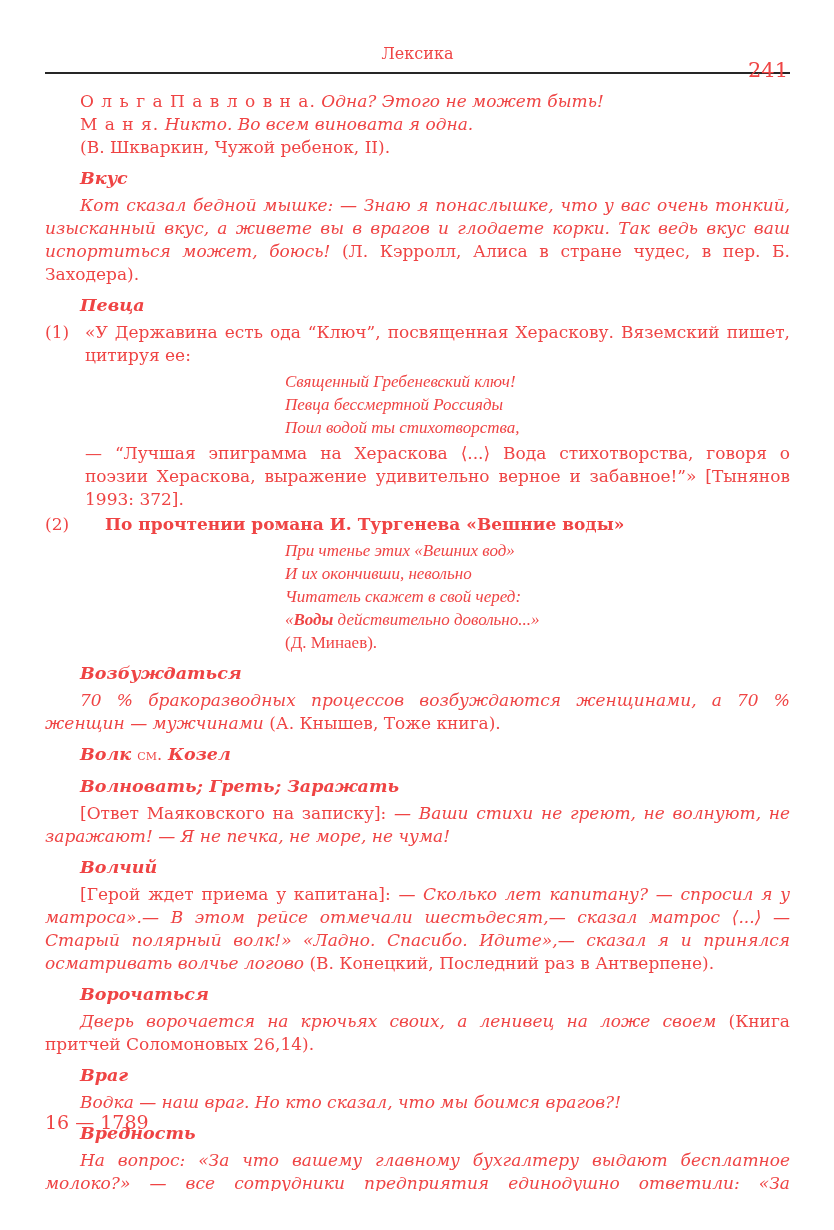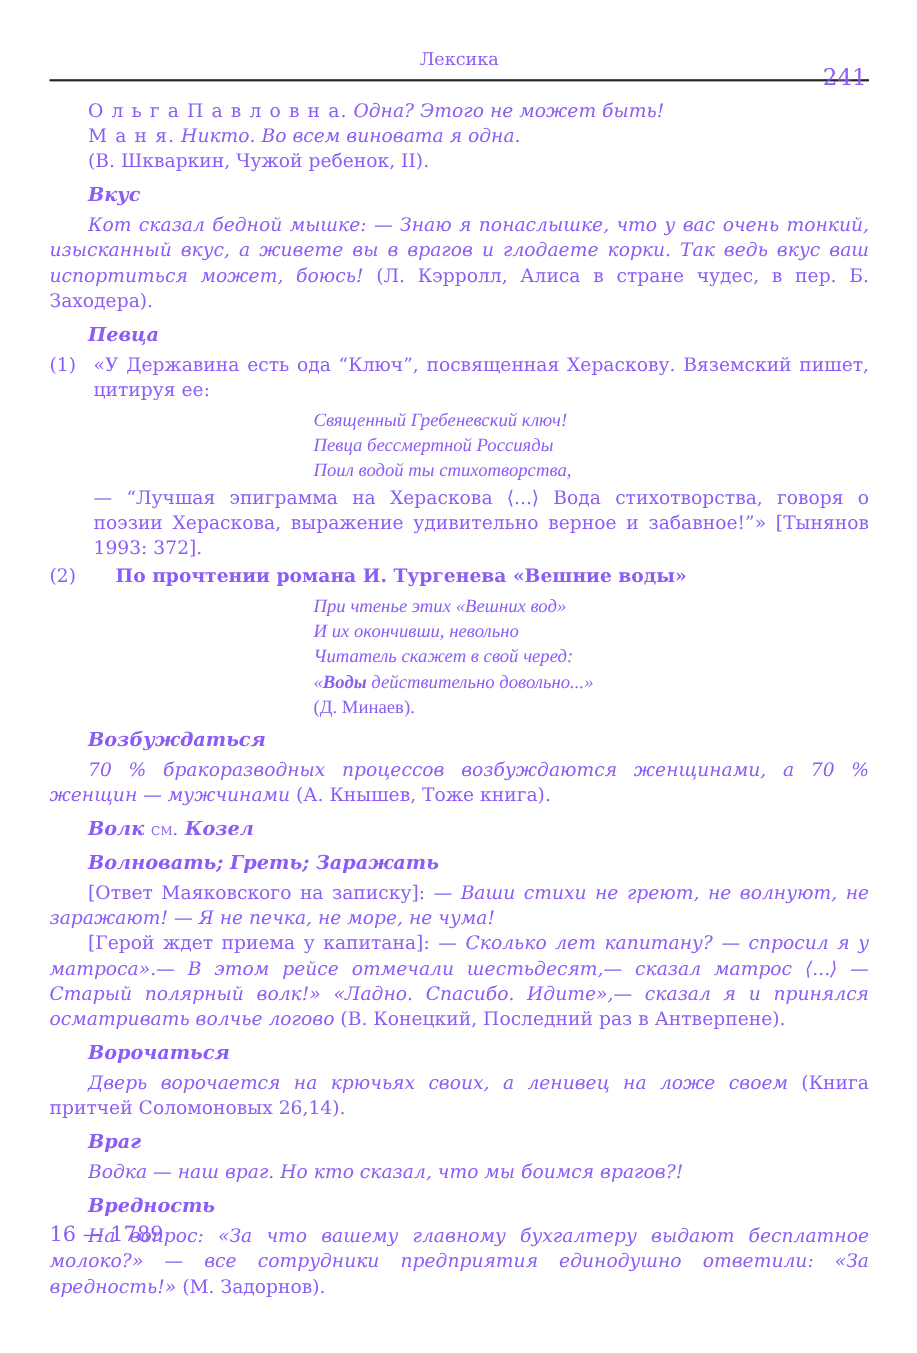--- a/index.html
+++ b/index.html
@@ -3,21 +3,21 @@
 <meta charset="utf-8">
 <style>
   html, body { margin: 0; padding: 0; background: #ffffff; }
   .page {
     width: 834px;
     height: 1191px;
     box-sizing: border-box;
     position: relative;
     overflow: hidden;
     background: #ffffff;
-    color: #8b5cf6;
+    color: #ef4444;
     font-family: "DejaVu Serif", "Liberation Serif", serif;
     padding: 44px 44px 0 45px;
   }
   
   .pagehead {
     position: relative;
     text-align: center;
     font-size: 16px;
     line-height: 20px;
     padding-bottom: 8px;
@@ -153,20 +153,21 @@
   <section class="entry">
     <h3 class="headword"><span>Волк</span> <span class="see">см.</span> <span>Козел</span></h3>
   </section>
 
   <section class="entry">
     <h3 class="headword">Волновать; Греть; Заражать</h3>
     <p class="body"><span class="up">[Ответ Маяковского на записку]:</span> <span class="it">— Ваши стихи не греют, не волнуют, не заражают! — Я не печка, не море, не чума!</span></p>
   </section>
 
   <section class="entry">
+    <h3 class="headword">Волчий</h3>
     <p class="body"><span class="up">[Герой ждет приема у капитана]:</span> <span class="it">— Сколько лет капитану? — спросил я у матроса».— В этом рейсе отмечали шестьдесят,— сказал матрос ⟨...⟩ — Старый полярный волк!» «Ладно. Спасибо. Идите»,— сказал я и принялся осматривать волчье логово</span> <span class="up">(В. Конецкий, Последний раз в Антверпене).</span></p>
   </section>
 
   <section class="entry">
     <h3 class="headword">Ворочаться</h3>
     <p class="body"><span class="it">Дверь ворочается на крючьях своих, а ленивец на ложе своем</span> <span class="up">(Книга притчей Соломоновых 26,14).</span></p>
   </section>
 
   <section class="entry">
     <h3 class="headword">Враг</h3>

